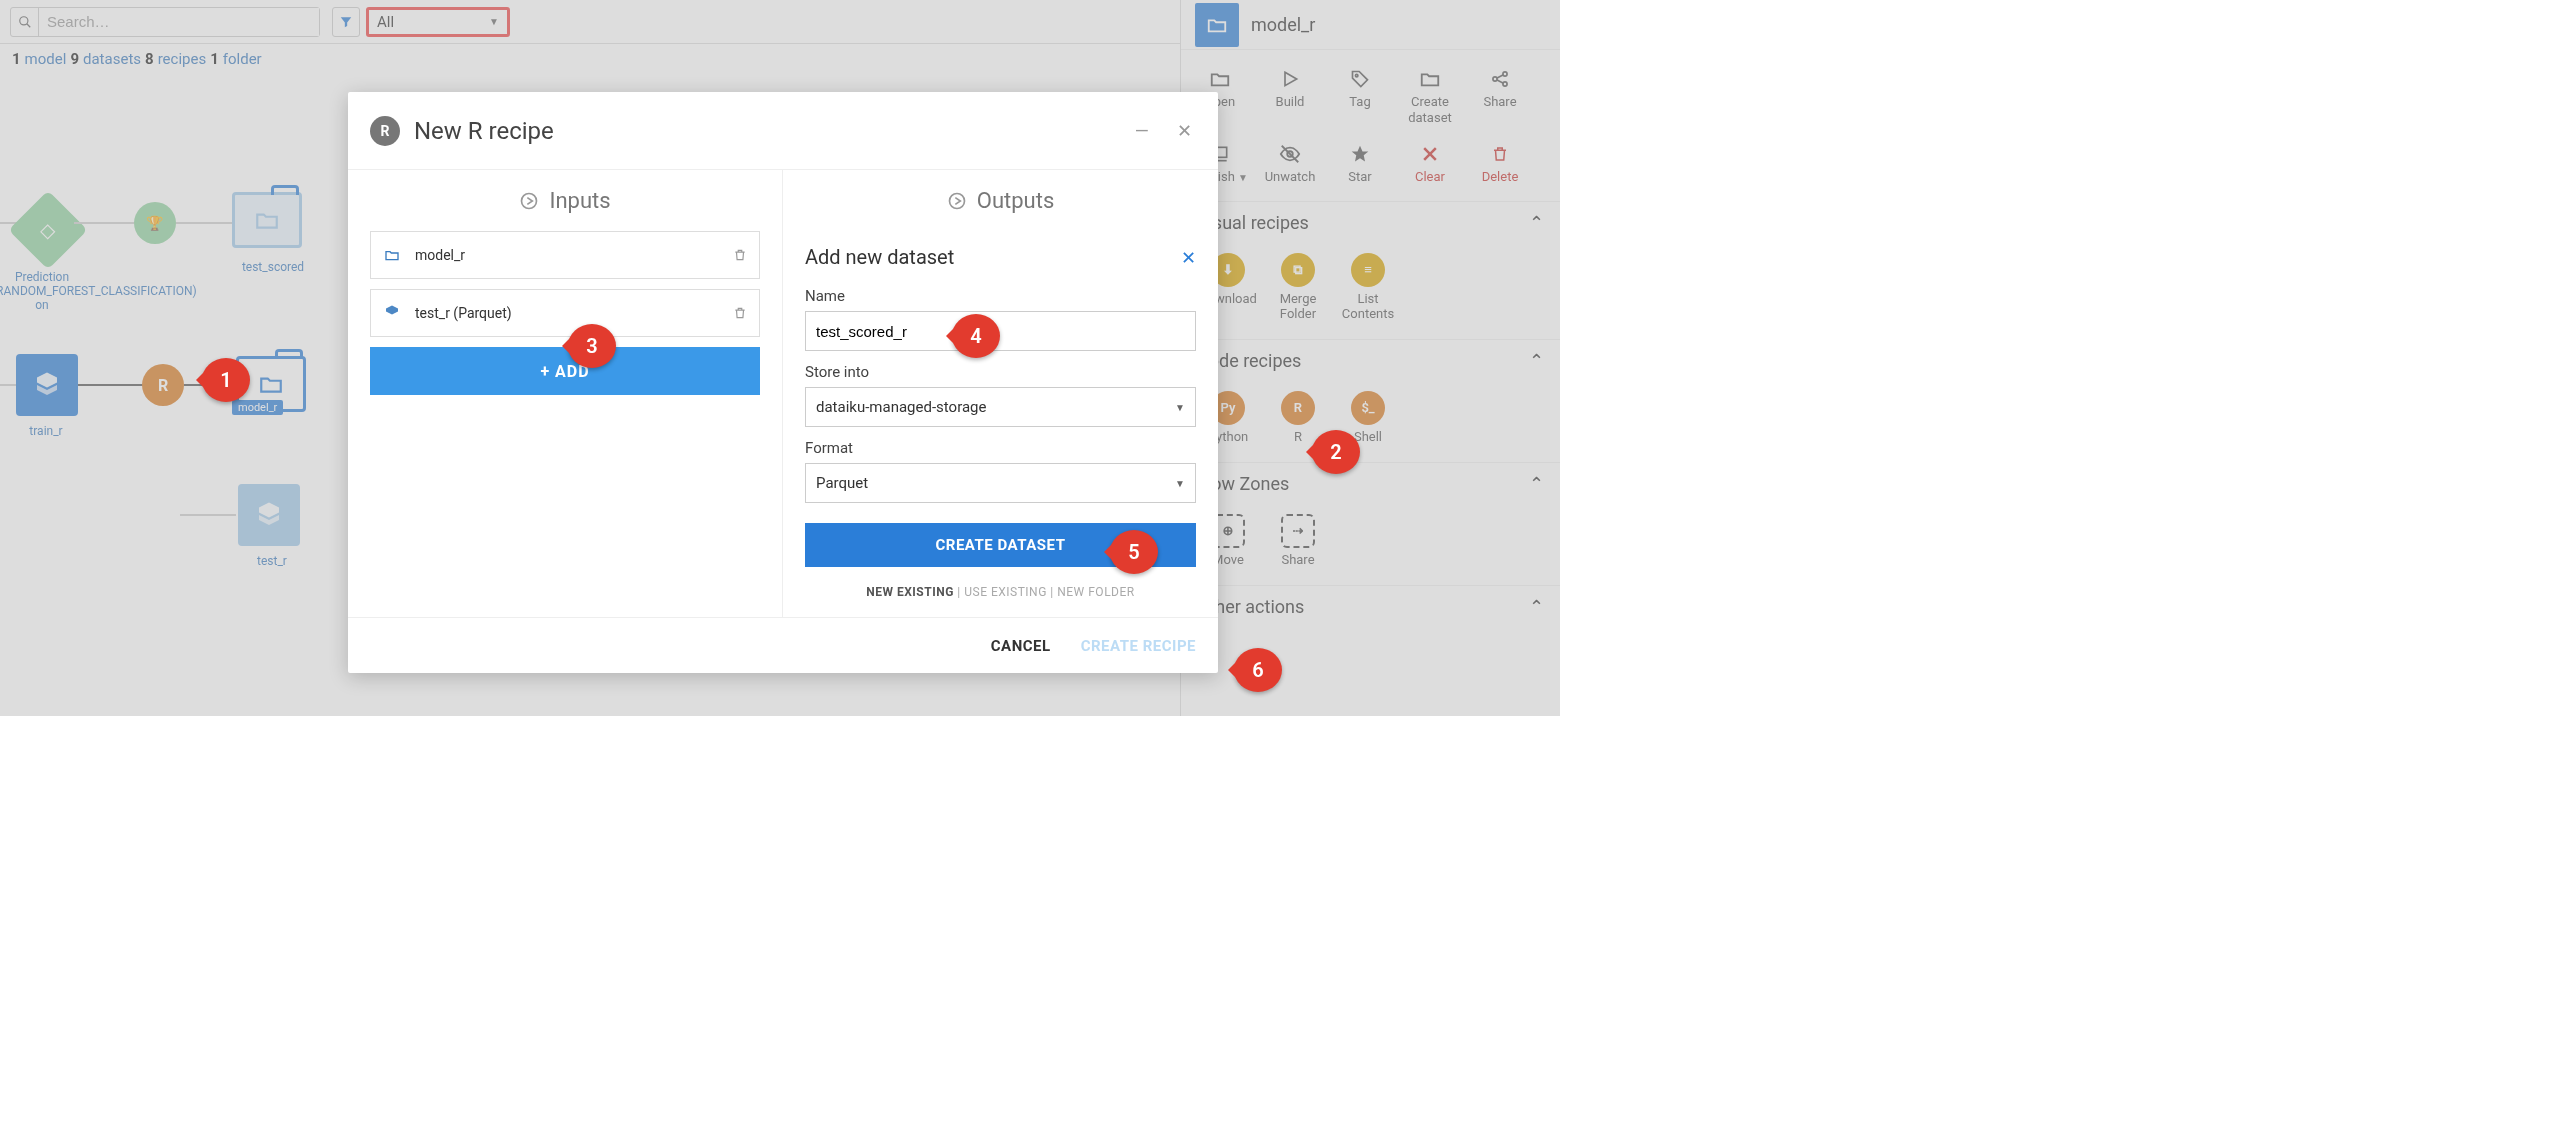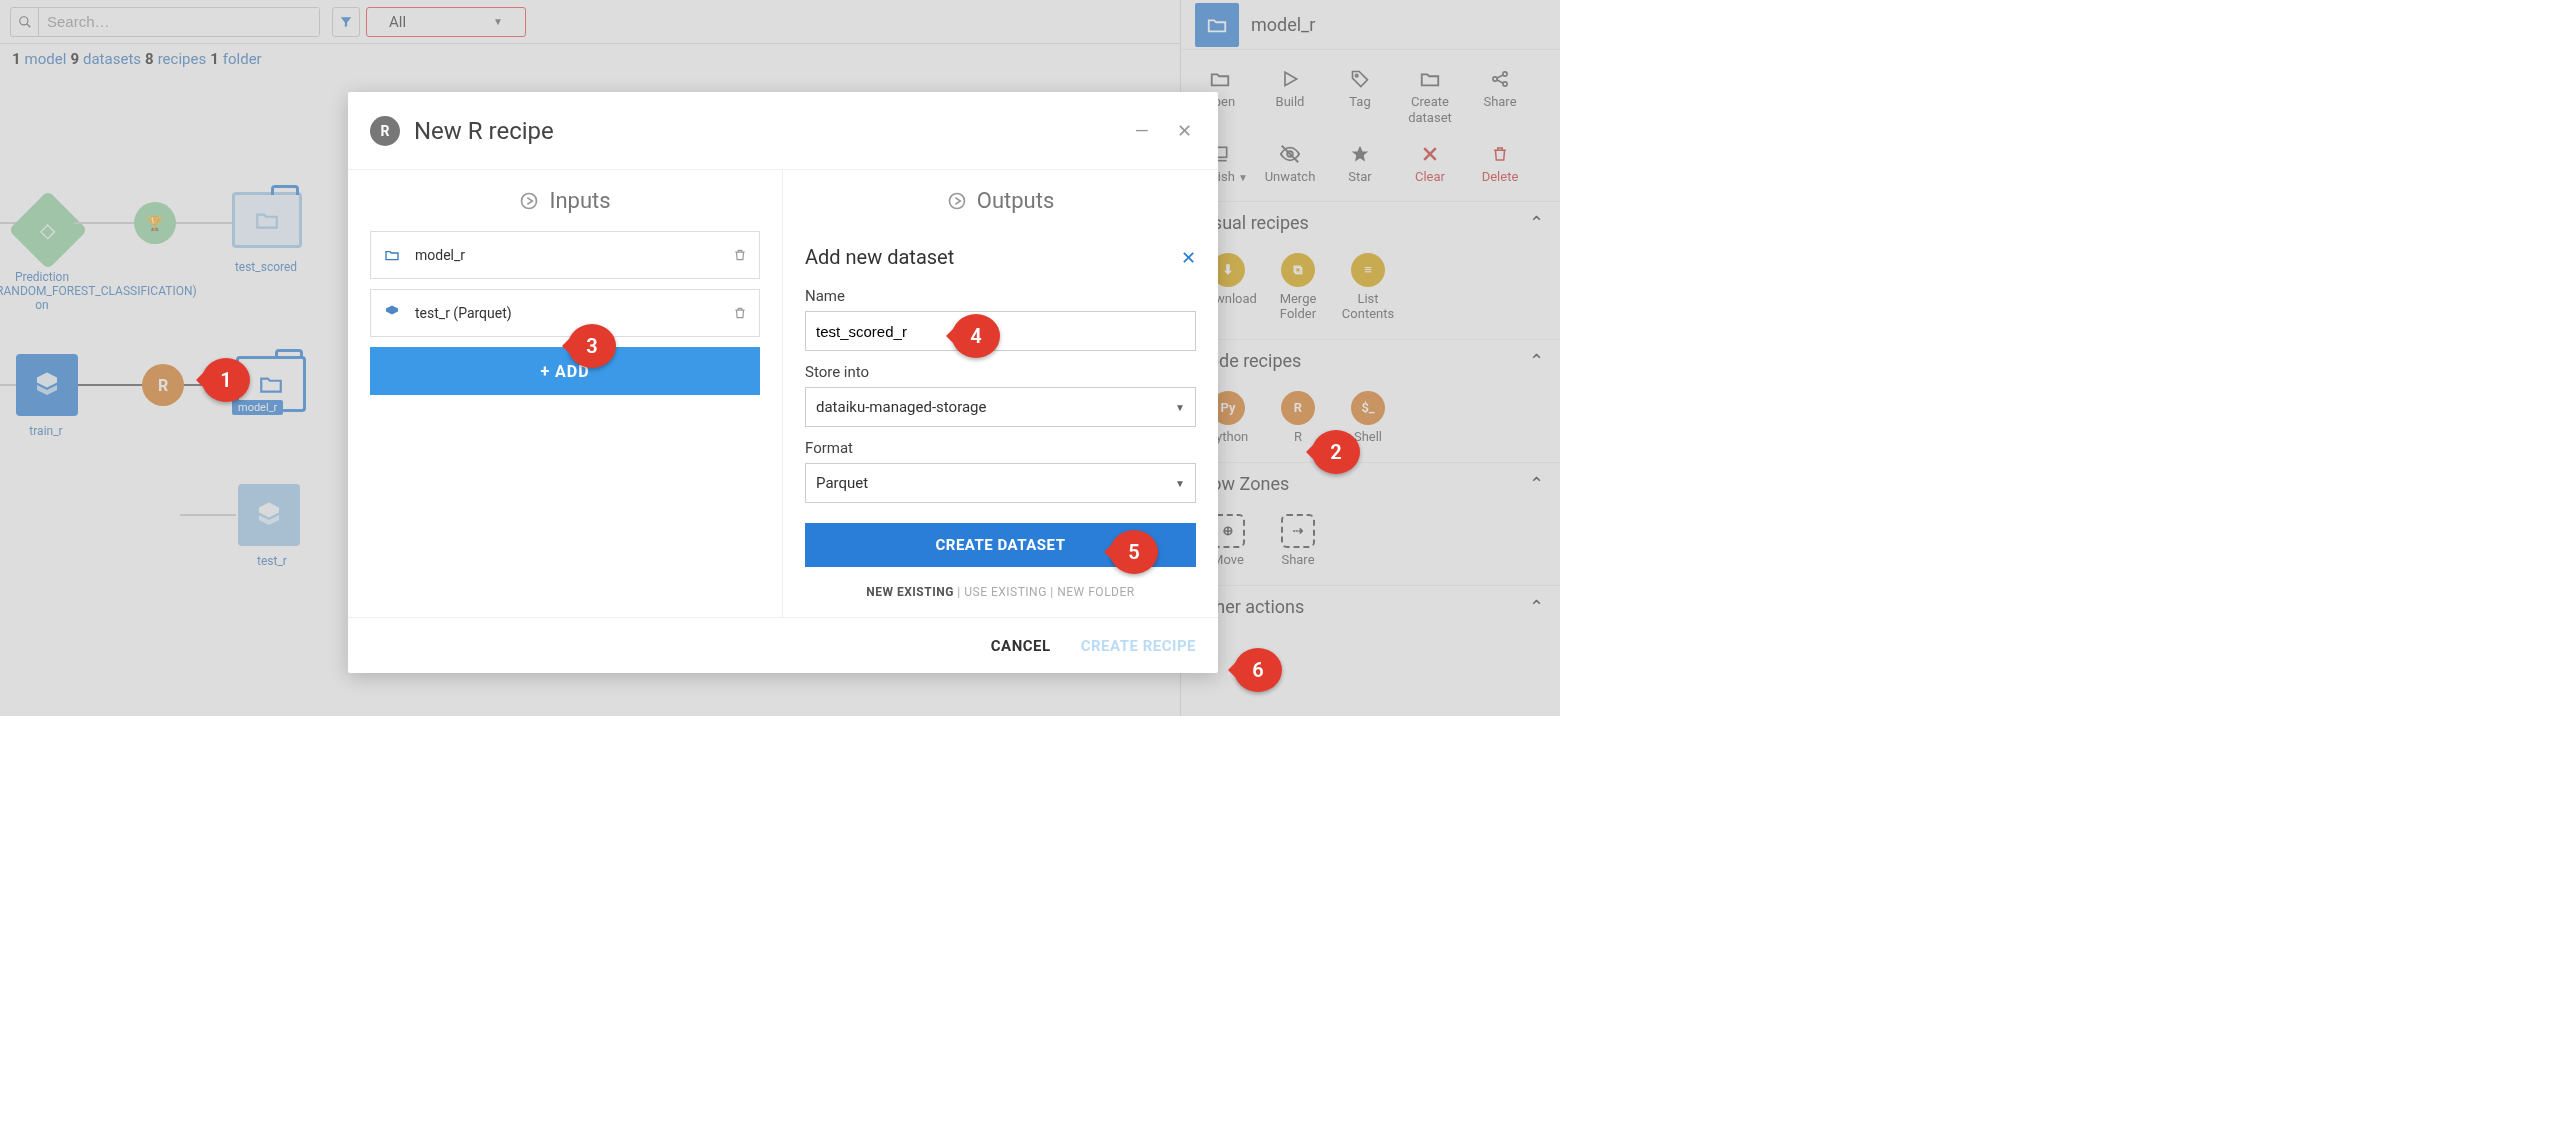--- a/index.html
+++ b/index.html
@@ -5,21 +5,21 @@
 * { margin: 0; padding: 0; box-sizing: border-box; }
 body { font-family: -apple-system, BlinkMacSystemFont, "Segoe UI", Roboto, sans-serif; font-size: 14px; color: #333; background: #fff; overflow: hidden; width: 1560px; height: 716px; position: relative; }
 
 
 .top-toolbar { display:flex; align-items:center; height:44px; border-bottom:1px solid #ddd; padding:0 10px; gap:6px; }
 .search-wrap { display:flex; align-items:center; border:1px solid #ccc; border-radius:3px; height:30px; }
 .search-icon-box { width:28px; display:flex; align-items:center; justify-content:center; color:#666; border-right:1px solid #ccc; height:100%; }
 .search-input { border:none; outline:none; height:28px; width:280px; padding:0 8px; font-size:15px; color:#333; }
 .search-input::placeholder { color:#999; }
 .filter-icon-box { width:28px; height:30px; border:1px solid #ccc; border-radius:3px; display:flex; align-items:center; justify-content:center; color:#2b7ed8; margin-left:6px; }
-.all-dd { border:1px solid #ef4444; border-radius:3px; height:30px; width:160px; display:flex; align-items:center; justify-content:space-between; padding:0 22px; font-size:15px; }
+.all-dd { border:3px solid #ef4444; border-radius:3px; height:30px; width:144px; display:flex; align-items:center; justify-content:space-between; padding:0 8px; font-size:15px; }
 .flex1 { flex:1; }
 .topbtn { border:1px solid #999; background:#fff; height:30px; padding:0 10px; font-size:14px; font-weight:600; display:inline-flex; align-items:center; gap:6px; cursor:pointer; color:#444; }
 .caret { font-size:10px; color:#666; }
 .top-nav-arrow { width:40px; text-align:center; font-size:22px; color:#666; }
 
 
 .summary-bar { height:30px; display:flex; align-items:center; padding:0 12px; font-size:15px; gap:4px; }
 .summary-bar .n { font-weight:700; color:#222; }
 .summary-bar .w { color:#3a7bbf; }
 
@@ -149,21 +149,21 @@
   <div class="edge" style="left:74px;top:148px;width:60px;"></div>
   <div class="rnd green" style="left:134px; top:128px;">🏆</div>
 
   <div class="edge" style="left:176px;top:148px;width:56px;"></div>
   <div class="sq ltfolder folder" style="left:232px; top:118px;">
       <div class="folder-tab"></div>
     <svg width="30" height="26" viewBox="0 0 24 24" fill="none" stroke="currentColor" stroke-width="2">
         <path d="M3 7h6l2 2h10v10H3z"></path>
       </svg>
   </div>
-  <div class="node-label" style="left:216px; top:186px;">test_scored</div>
+  <div class="node-label" style="left:223px; top:186px;">test_scored</div>
 
   <div class="edge" style="left:0;top:310px;width:16px;"></div>
   <div class="sq blue" style="left:16px; top:280px;">
     <svg width="30" height="30" viewBox="0 0 24 24" fill="currentColor">
         <path d="M12 2l8 4v4l-8 4-8-4V6z" opacity="0.9"></path>
         <path d="M4 12l8 4 8-4v4l-8 4-8-4z" opacity="0.7"></path>
       </svg>
   </div>
   <div class="node-label" style="left:-4px; top:350px;">train_r</div>
 

